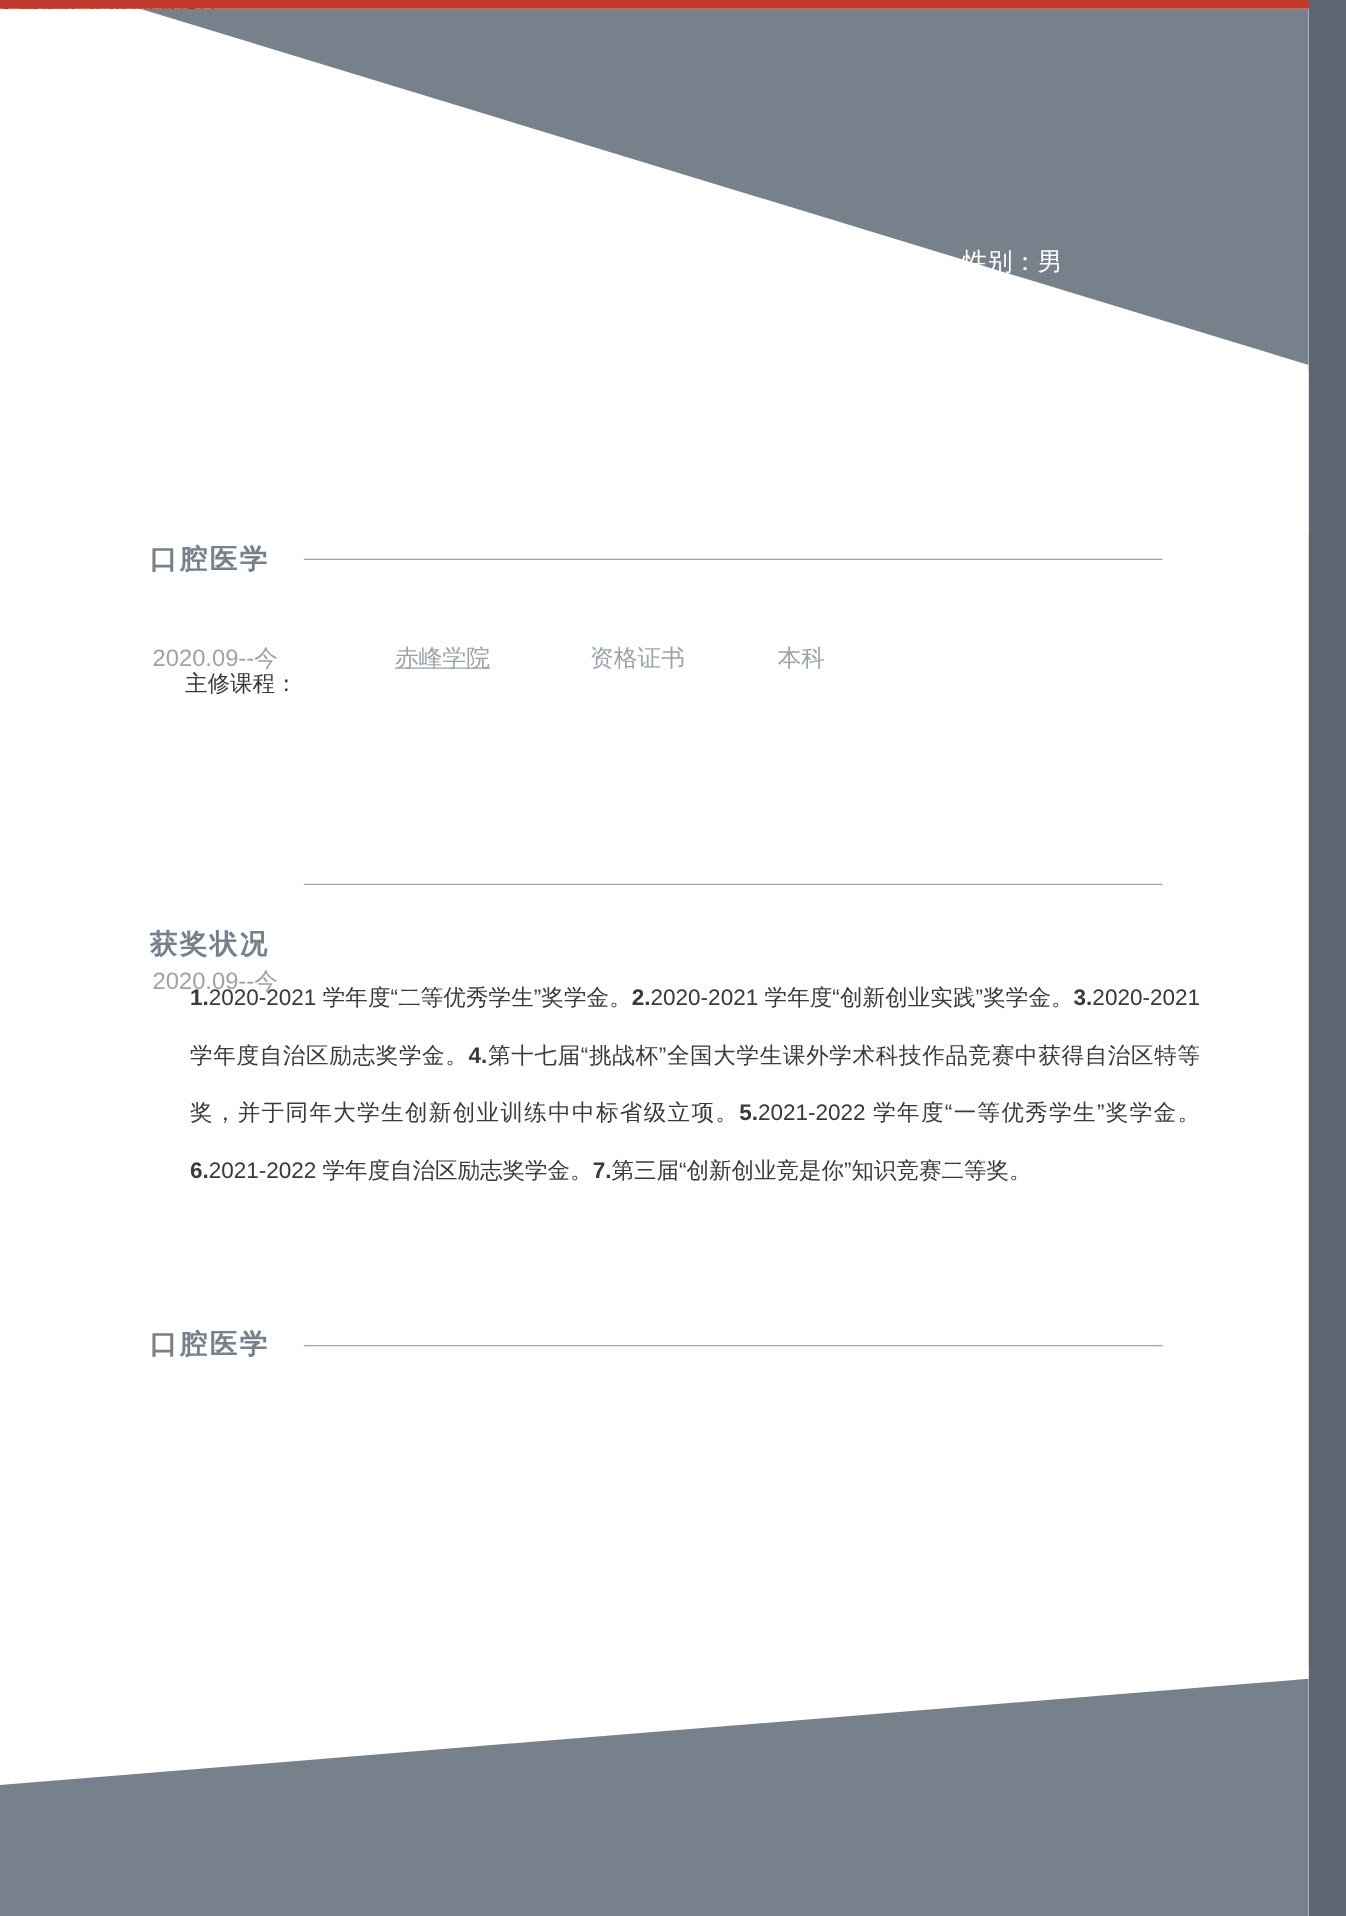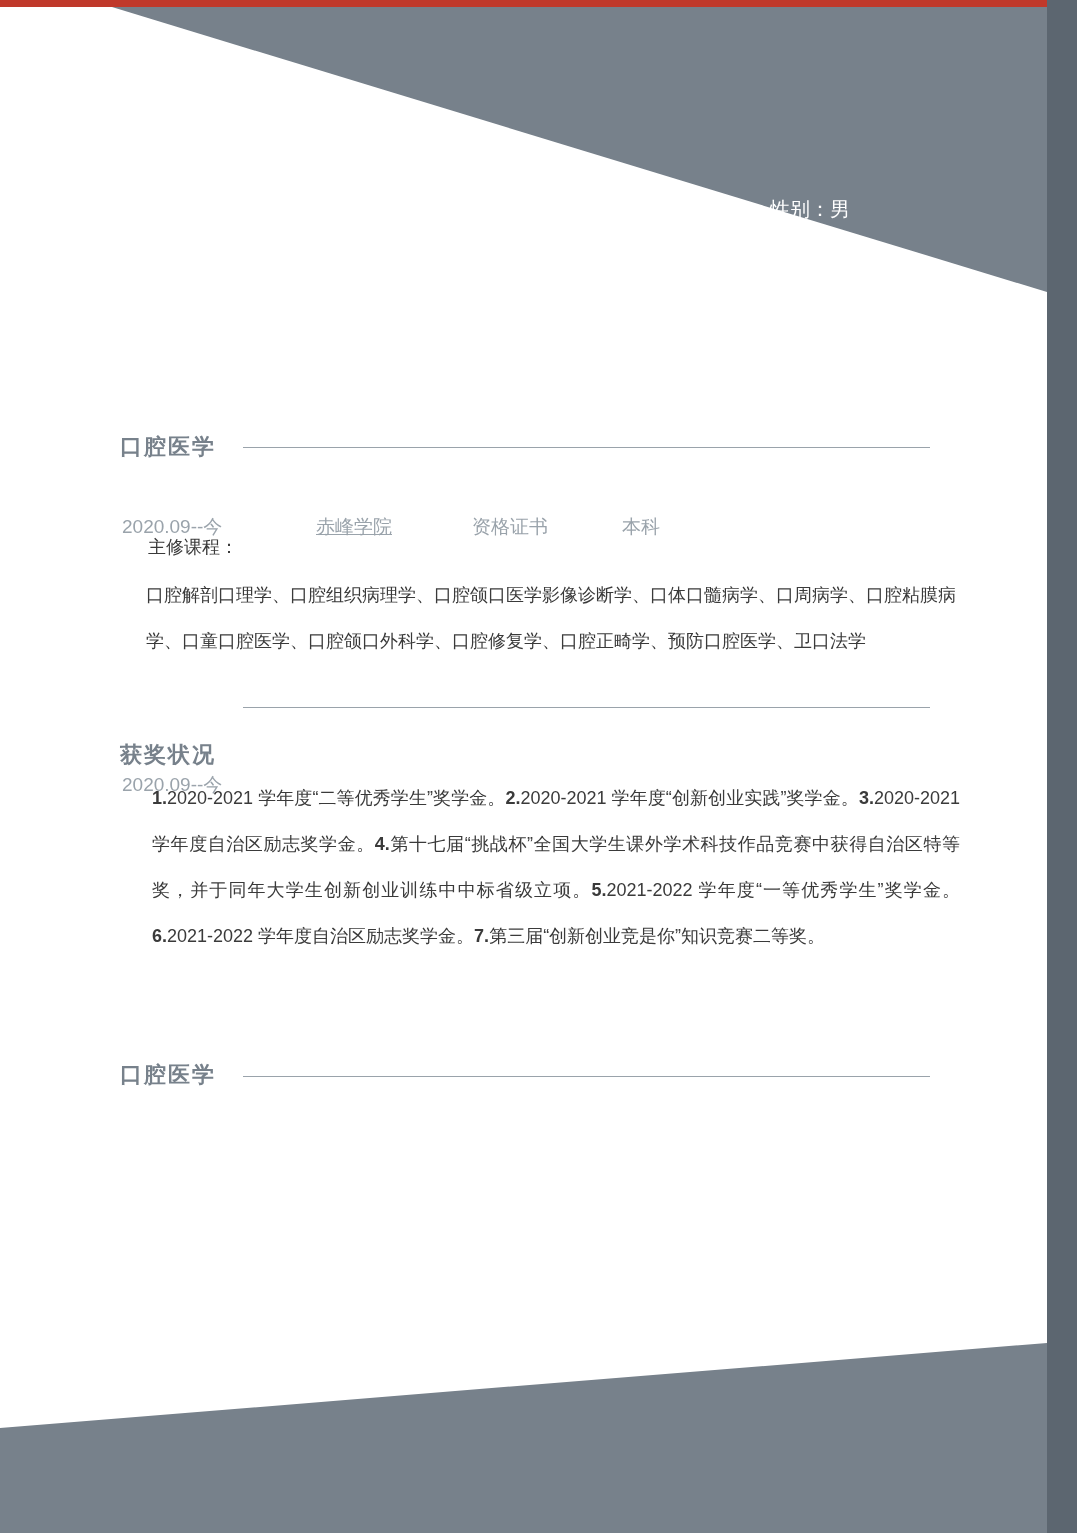--- a/index.html
+++ b/index.html
@@ -235,21 +235,20 @@
   <div class="hdr-line hdr-school">就读院校：赤峰学院</div>
   <div class="hdr-line hdr-birth">出生年月：2002 年 4 月</div>
 
   <div class="section-title edu-title">口腔医学</div>
   <div class="section-rule edu-rule"></div>
   <div class="sub-line edu-sub">2020.09--今</div>
   <div class="sub-line edu-sub2">赤峰学院</div>
   <div class="sub-line edu-sub3">资格证书</div>
   <div class="sub-line edu-sub4">本科</div>
   <div class="body-text edu-major">主修课程：</div>
-  <div class="body-text edu-courses">口腔解剖口理学、口腔组织病理学、口腔颌口医学影像诊断学、口体口髓病学、口周病学、口腔粘膜病学、口童口腔医学、口腔颌口外科学、口腔修复学、口腔正畸学、预防口腔医学、卫口法学</div>
 
   <div class="section-title award-title">获奖状况</div>
   <div class="section-rule award-rule"></div>
   <div class="sub-line award-sub">2020.09--今</div>
   <div class="body-text award-body" id="awards-body"><b>1.</b><span>2020-2021 学年度“二等优秀学生”奖学金。</span><b>2.</b><span>2020-2021 学年度“创新创业实践”奖学金。</span><b>3.</b><span>2020-2021 学年度自治区励志奖学金。</span><b>4.</b><span>第十七届“挑战杯”全国大学生课外学术科技作品竞赛中获得自治区特等奖，并于同年大学生创新创业训练中中标省级立项。</span><b>5.</b><span>2021-2022 学年度“一等优秀学生”奖学金。</span><b>6.</b><span>2021-2022 学年度自治区励志奖学金。</span><b>7.</b><span>第三届“创新创业竞是你”知识竞赛二等奖。</span></div>
 
   <div class="section-title cert-title">口腔医学</div>
   <div class="section-rule cert-rule"></div>
   <div class="cert-list" id="cert-list">
       <div class="cert-item"><b>1.</b><span>口腔医生助理资格证</span></div>

